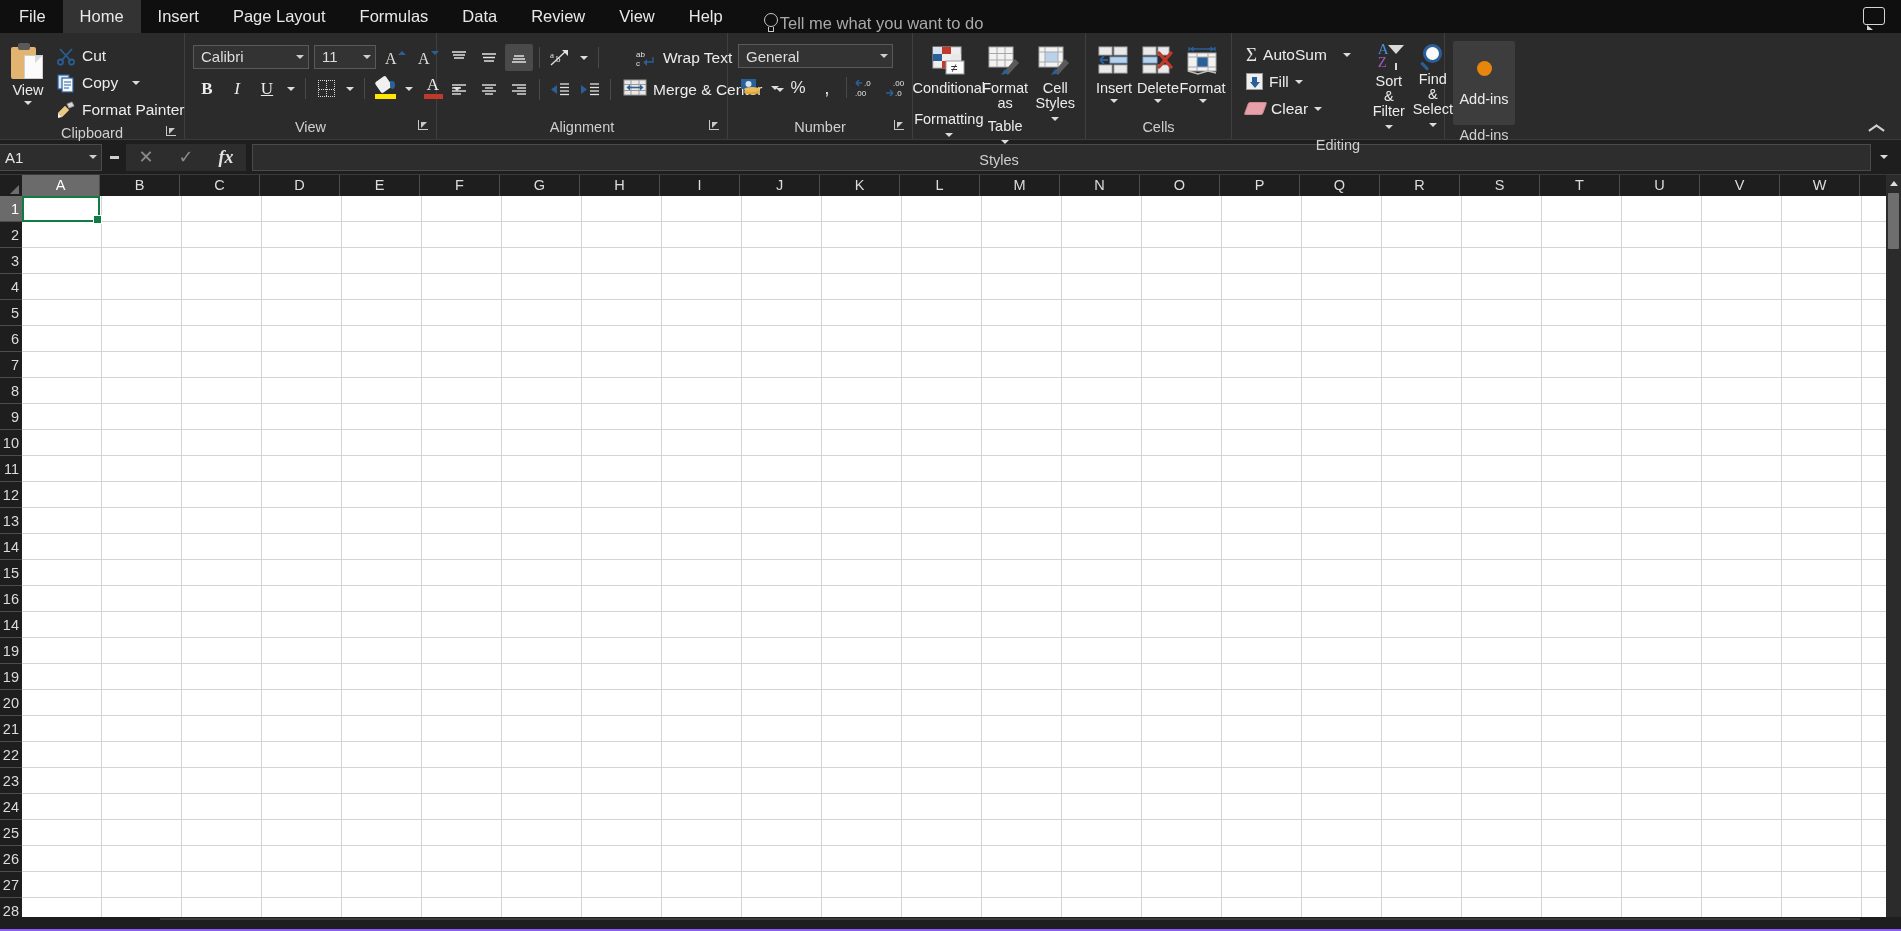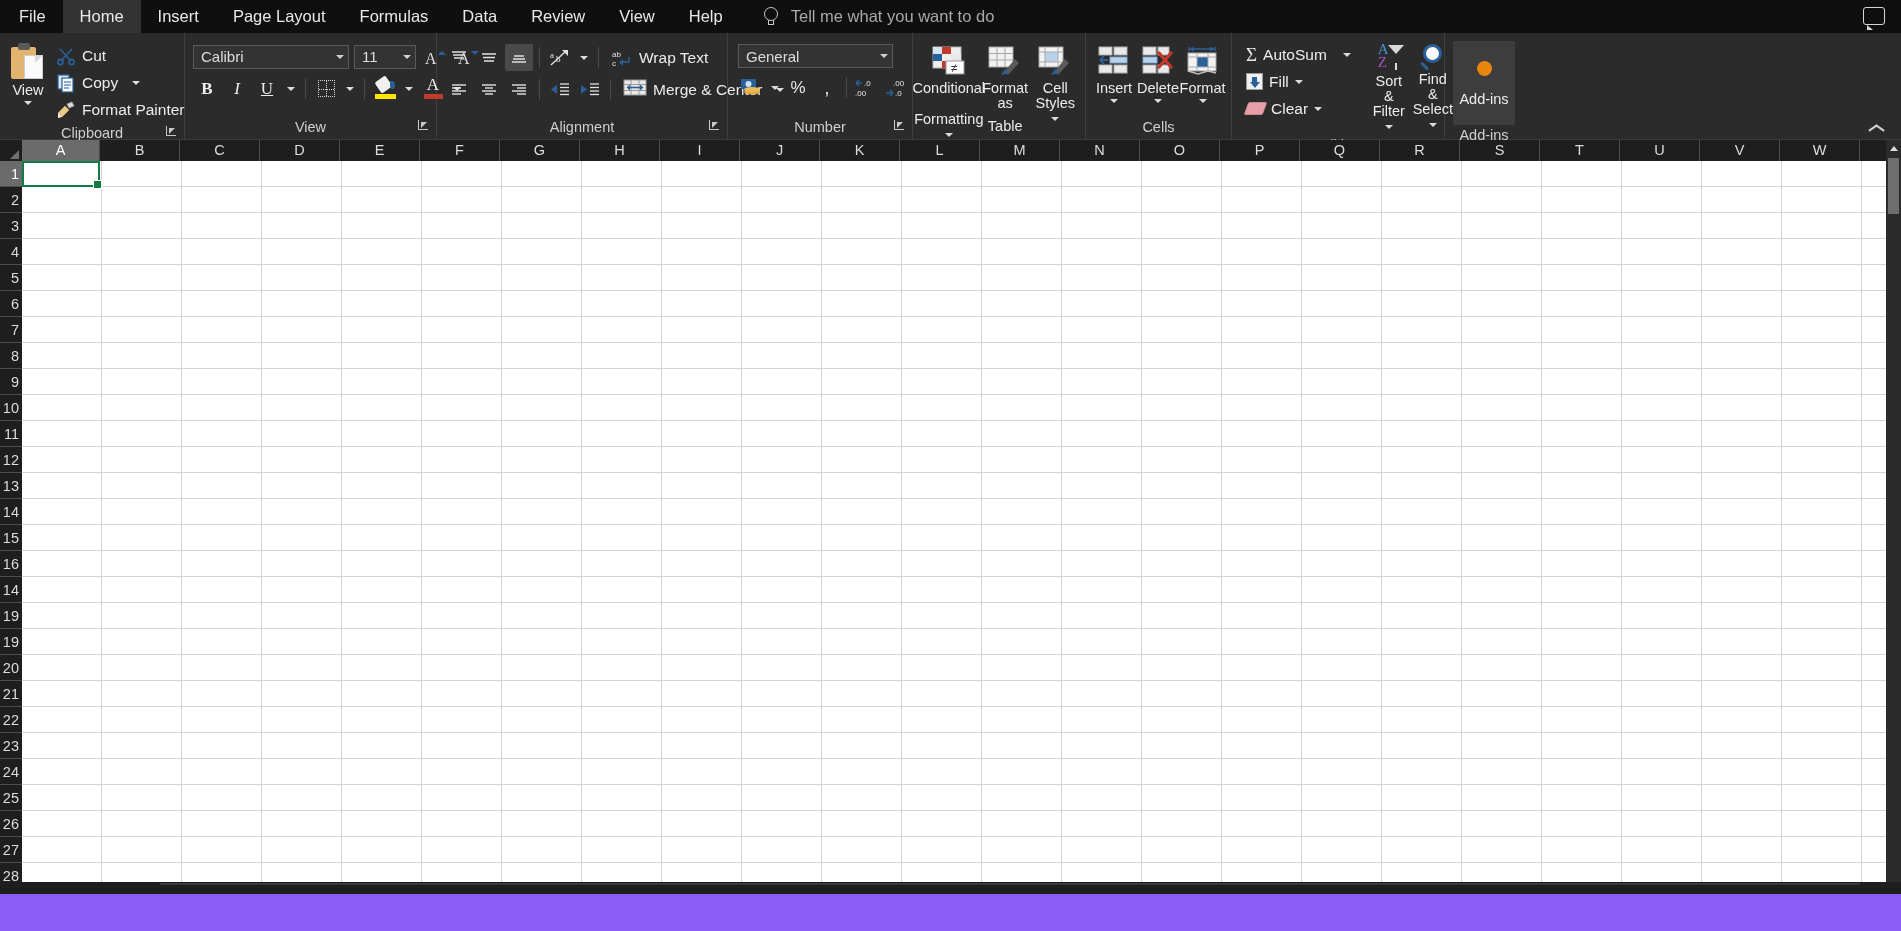--- a/index.html
+++ b/index.html
@@ -24,21 +24,21 @@
   .tab {
     display: flex; align-items: center;
     padding: 0 17px;
     color: #e8e8e8;
     font-size: 16.5px;
     cursor: pointer;
     white-space: nowrap;
   }
   .tab.active { background: #333333; }
   .tellme-wrap {
-    display: flex; align-items: center; gap: 11px;
+    display: flex; align-items: flex-end; 
     padding-left: 22px;
   }
   .bulb { width: 18px; height: 20px; position: relative; flex: none; }
   .bulb .glass {
     position: absolute; left: 2px; top: 0;
     width: 14px; height: 14px; border: 1.6px solid #c8c8c8;
     border-radius: 50%;
   }
   .bulb .base {
     position: absolute; left: 6px; top: 13.5px;
@@ -208,21 +208,21 @@
   }
   .fontcolor-icon .bar {
     position: absolute; left: 1px; bottom: 0; width: 19px; height: 5px; background: #c0392b;
   }
 
   
   #g-align { width: 291px; }
   .orient-icon { width: 22px; height: 20px; position: relative; }
   .wrap-icon {
     width: 22px; height: 20px; position: relative; color: #ececec;
-    font-size: 10px; line-height: 9px; font-family: "Liberation Sans", sans-serif;
+    font-size: 10px; line-height: 9px; font-family: "Liberation Sans", sans-serif; margin-left: 24px;
   }
 
   
   #g-number { width: 185px; }
 
   
   #g-styles { width: 173px; }
 
   
   #g-cells { width: 146px; }
@@ -494,21 +494,21 @@
       </div>
       <div class="glabel">
         <span>Clipboard</span>
         <span class="dlauncher"></span>
       </div>
     </div>
 
     <div class="rgroup" id="g-font">
       <div class="gbody" style="flex-direction:column;padding-left:8px;">
         <div style="display:flex;align-items:center;gap:5px;margin-top:3px;">
-          <div class="combo" style="width:156px;">
+          <div class="combo" style="width:116px;">
             <span class="cval">Calibri</span>
             <span class="carrow"></span>
           </div>
           <div class="combo" style="width:62px;">
             <span class="cval">11</span>
             <span class="carrow"></span>
           </div>
           <div class="iconbtn">
             <svg width="22" height="20" viewBox="0 0 22 20">
               <text x="1" y="17" font-family="Liberation Serif, serif" font-size="16" fill="#dcdcdc">A</text>
@@ -931,20 +931,44 @@
         </div>
       </div>
       <div class="glabel">
         <span>Add-ins</span>
       </div>
     </div>
 
     <div class="collapse-ribbon"></div>
   </div>
 
+  <div class="formulabar">
+    <div class="namebox">
+      <span class="nb-val">A1</span>
+      <span class="carrow" style="border-top-color:#cfcfcf;width:0;height:0;border-left:4.5px solid transparent;border-right:4.5px solid transparent;border-top-width:4.5px;border-top-style:solid;"></span>
+    </div>
+    <div class="fbdots">
+        <span></span>
+        <span></span>
+        <span></span>
+      </div>
+    <div class="fbbtns">
+      <div class="fbbtn">✕</div>
+      <div class="fbbtn">✓</div>
+      <div class="fbbtn fx">
+          <span>fx</span>
+        </div>
+    </div>
+    <div class="fbinput">
+      <span></span>
+    </div>
+    <div class="fbexpand">
+        <span class="chev-sm"></span>
+      </div>
+  </div>
 
   <div class="sheet">
     <div class="colhead" id="colhead">
       <div class="corner"></div>
     <div class="ch sel" style="width: 78px;">A</div>
         <div class="ch" style="width: 80px;">B</div>
         <div class="ch" style="width: 80px;">C</div>
         <div class="ch" style="width: 80px;">D</div>
         <div class="ch" style="width: 80px;">E</div>
         <div class="ch" style="width: 80px;">F</div>

